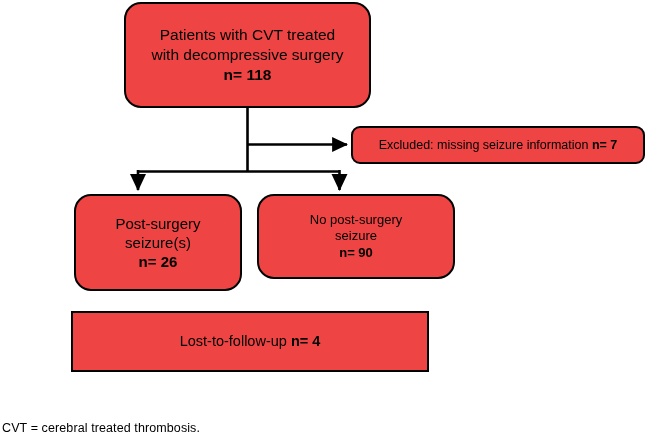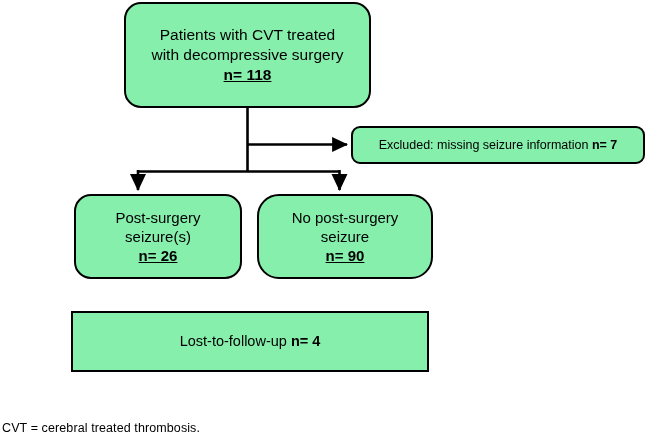--- a/index.html
+++ b/index.html
@@ -19,55 +19,54 @@
   #flow-canvas {
     position: absolute;
     left: 0;
     top: 0;
     width: 646px;
     height: 441px;
   }
   .node {
     position: absolute;
     box-sizing: border-box;
-    background: #86efac;
+    background: #ef4444;
     border: 2.5px solid #000000;
     display: flex;
     flex-direction: column;
     align-items: center;
     justify-content: center;
     text-align: center;
     line-height: 1.28;
   }
   .node.rounded { border-radius: 17px; }
   .node.square  { border-radius: 0; }
 
   .line { font-weight: 400; white-space: nowrap; }
-  .line.bold { font-weight: 700; text-decoration: underline; }
+  .line.bold { font-weight: 700; }
   .line .bold { font-weight: 700; }
 
   
   #node-root {
     left: 124px; top: 2px; width: 247px; height: 106px;
     font-size: 15.5px;
   }
   #node-excluded {
     left: 351px; top: 126px; width: 294px; height: 38px;
     font-size: 12.5px;
     border-width: 2.2px;
     border-radius: 9px;
   }
   #node-seizure {
-    left: 74px; top: 194px; width: 168px; height: 85px;
+    left: 74px; top: 194px; width: 168px; height: 97px;
     font-size: 15px;
   }
   #node-noseizure {
-    left: 257px; top: 194px; width: 176px; height: 85px;
-    font-size: 15px;
-    border-radius: 22px;
+    left: 257px; top: 194px; width: 198px; height: 85px;
+    font-size: 13px;
   }
   #node-outcomes {
     left: 71px; top: 311px; width: 358px; height: 61px;
     font-size: 14.5px;
     border-width: 2.2px;
   }
 
   #footnote {
     position: absolute;
     left: 2px;

